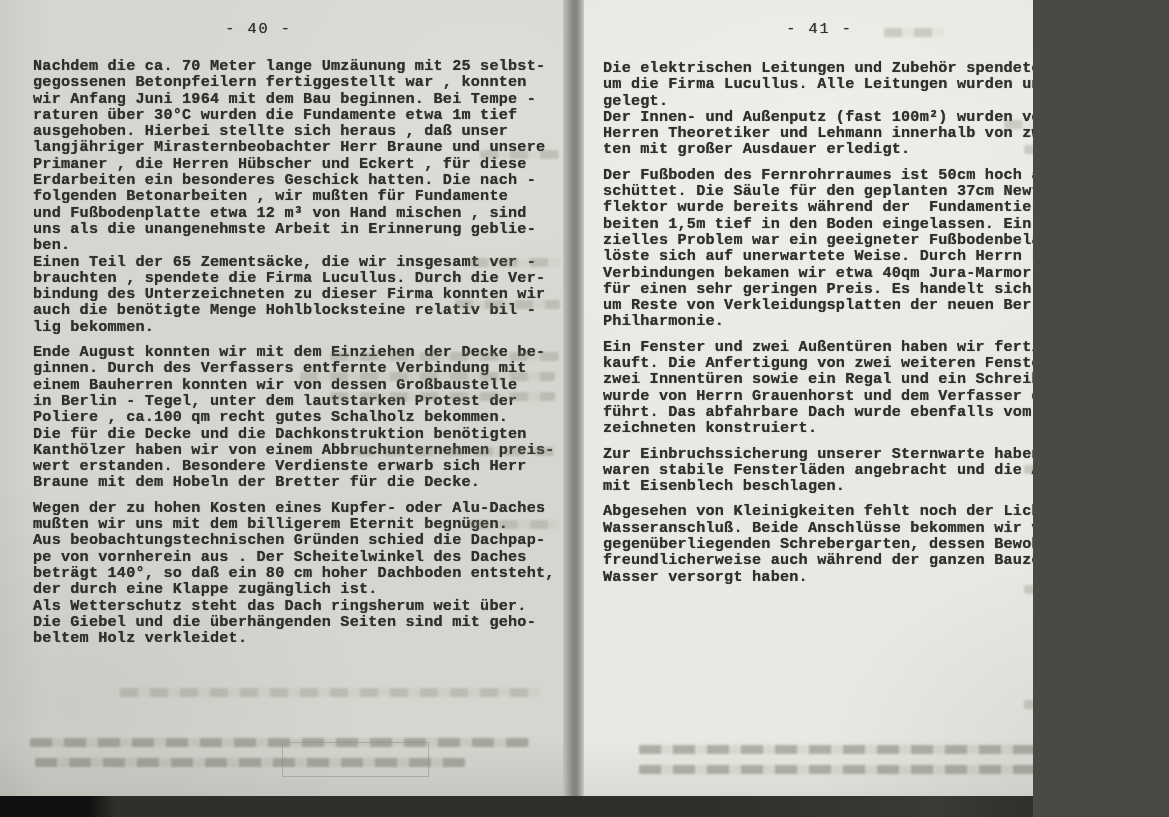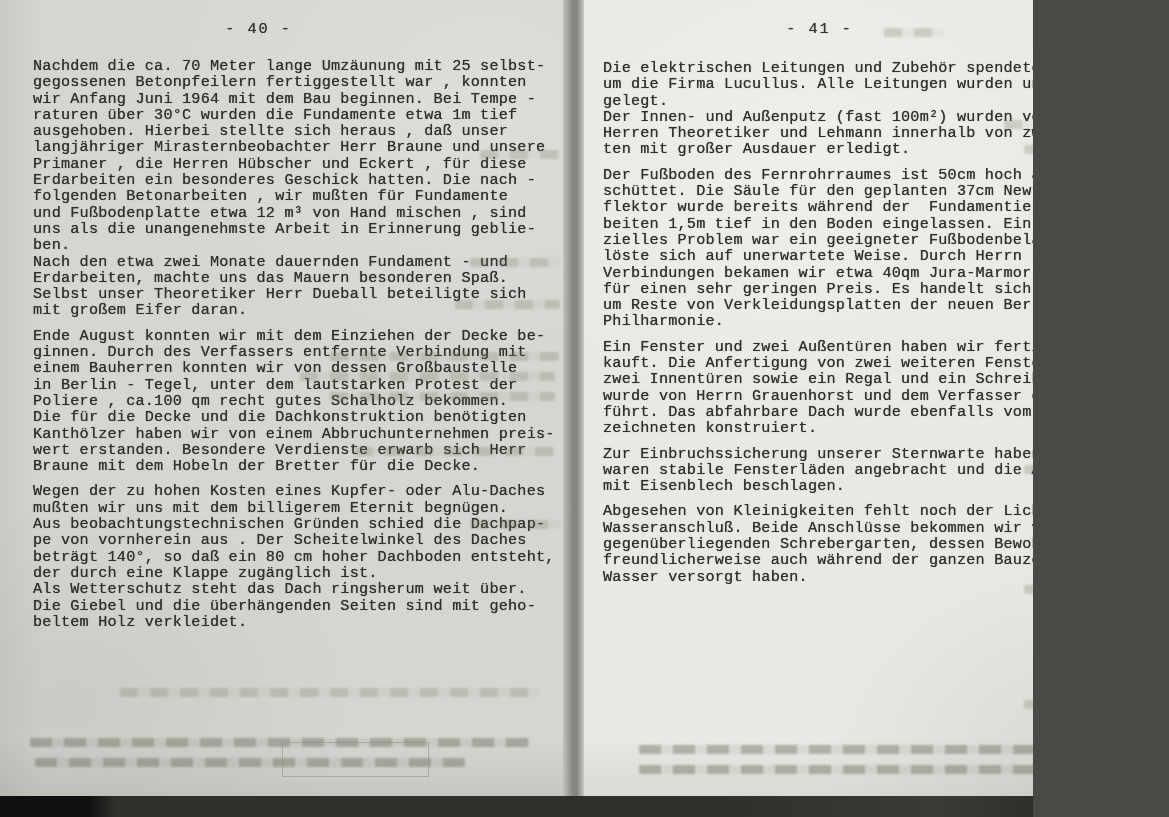--- a/index.html
+++ b/index.html
@@ -37,20 +37,21 @@
     text-shadow:0 0 0.8px rgba(46,46,43,0.85);
   }
   .page.left .page-num{padding-right:52px;box-sizing:border-box;}
   .page.right .page-num{padding-right:86px;box-sizing:border-box;}
 
   .content{
     position:absolute;left:33px;top:58px;width:536px;
     font-size:15.2px;line-height:16.3px;letter-spacing:0.2px;
     color:#2f2f2b;
     text-shadow:0 0 0.8px rgba(46,46,43,0.8);
+    font-weight:bold;
   }
   .page.right .content{left:19px;top:60px;width:535px;}
   .content p{margin:0;white-space:pre-wrap;}
   .content p.gap{margin-top:9px;}
 
   
   .spine{
     position:absolute;left:563px;top:0;width:24px;height:801px;
     background:linear-gradient(90deg,#c3c2bc 0,#8b8a85 38%,#82817c 55%,#a3a29c 72%,#dcdbd5 95%);
   }
@@ -97,24 +98,25 @@
 wir Anfang Juni 1964 mit dem Bau beginnen. Bei Tempe -
 raturen über 30°C wurden die Fundamente etwa 1m tief
 ausgehoben. Hierbei stellte sich heraus , daß unser
 langjähriger Mirasternbeobachter Herr Braune und unsere
 Primaner , die Herren Hübscher und Eckert , für diese
 Erdarbeiten ein besonderes Geschick hatten. Die nach -
 folgenden Betonarbeiten , wir mußten für Fundamente
 und Fußbodenplatte etwa 12 m³ von Hand mischen , sind
 uns als die unangenehmste Arbeit in Erinnerung geblie-
 ben.</p>
-      <p>Nach den etwa zwei Monate dauernden Fundament - und
-Erdarbeiten, machte uns das Mauern besonderen Spaß.
-Selbst unser Theoretiker Herr Dueball beteiligte sich
-mit großem Eifer daran.</p>
+      <p>Einen Teil der 65 Zementsäcke, die wir insgesamt ver -
+brauchten , spendete die Firma Lucullus. Durch die Ver-
+bindung des Unterzeichneten zu dieser Firma konnten wir
+auch die benötigte Menge Hohlblocksteine relativ bil -
+lig bekommen.</p>
       <p class="gap">Ende August konnten wir mit dem Einziehen der Decke be-
 ginnen. Durch des Verfassers entfernte Verbindung mit
 einem Bauherren konnten wir von dessen Großbaustelle
 in Berlin - Tegel, unter dem lautstarken Protest der
 Poliere , ca.100 qm recht gutes Schalholz bekommen.
 Die für die Decke und die Dachkonstruktion benötigten
 Kanthölzer haben wir von einem Abbruchunternehmen preis-
 wert erstanden. Besondere Verdienste erwarb sich Herr
 Braune mit dem Hobeln der Bretter für die Decke.</p>
       <p class="gap">Wegen der zu hohen Kosten eines Kupfer- oder Alu-Daches

